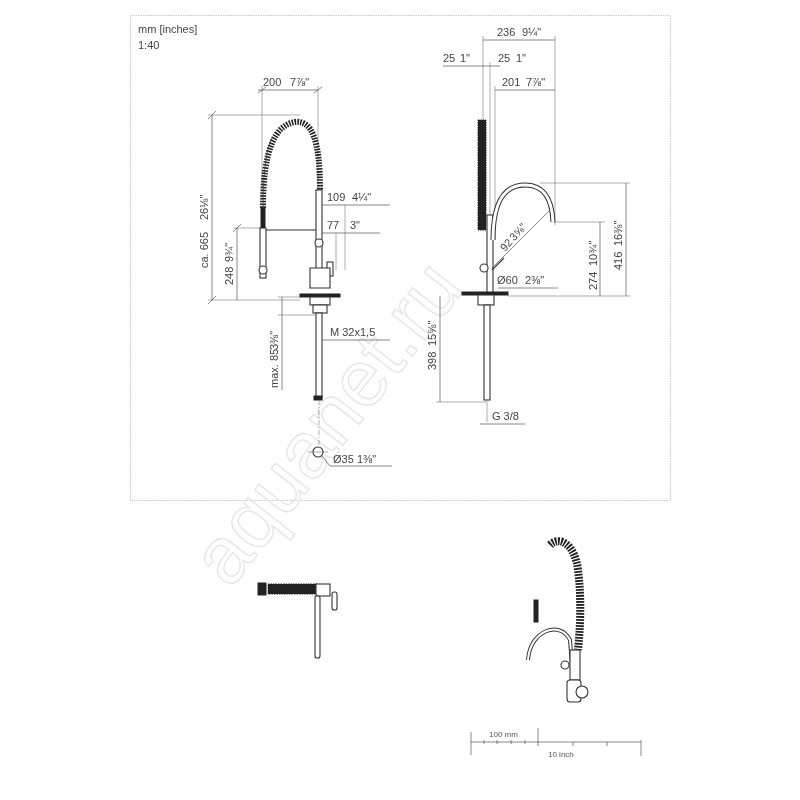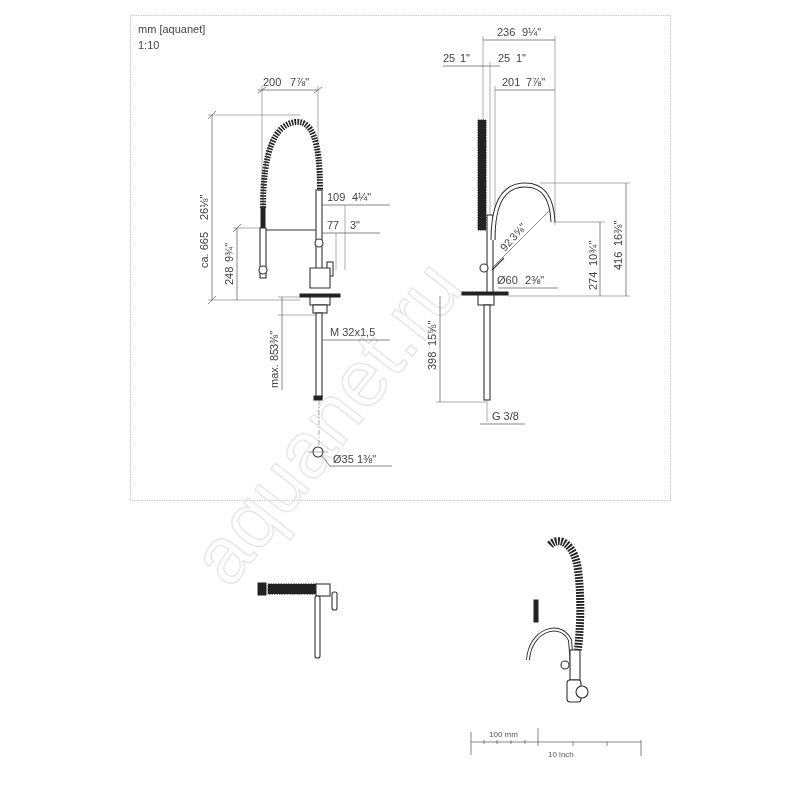--- a/index.html
+++ b/index.html
@@ -15,22 +15,22 @@
     .txt-sm { font-family: "Liberation Sans", sans-serif; font-size: 8px; fill: #555; }
     .wm { font-family: "Liberation Sans", sans-serif; font-size: 80px; fill: none;
           stroke: #e6e6e6; stroke-width: 1.4; }
     .legend { position: absolute; left: 138px; top: 21px; font-size: 11px; line-height: 16px; color: #444; }
     .legend div { white-space: nowrap; }
   </style>
 </head>
 <body>
 
 <div class="legend">
-  <div>mm [aquanet]</div>
-  <div>1:10</div>
+  <div>mm [inches]</div>
+  <div>1:40</div>
 </div>
 
 <svg width="800" height="800" viewBox="0 0 800 800">
 
   <rect class="frame" x="130.5" y="15.5" width="540" height="485"></rect>
 
   <g transform="translate(230,590) rotate(-52)">
     <text class="wm" x="0" y="0">aquanet.ru</text>
   </g>
 

